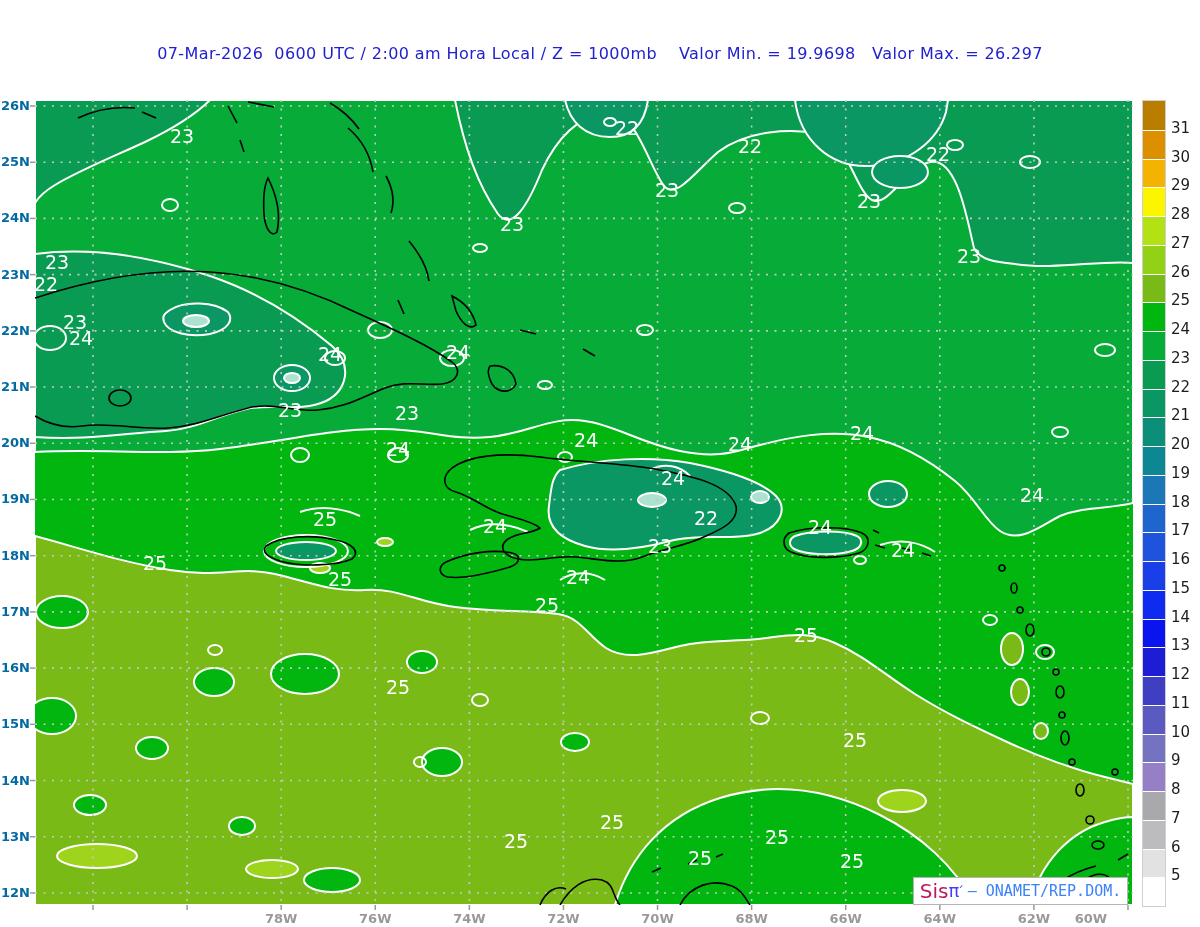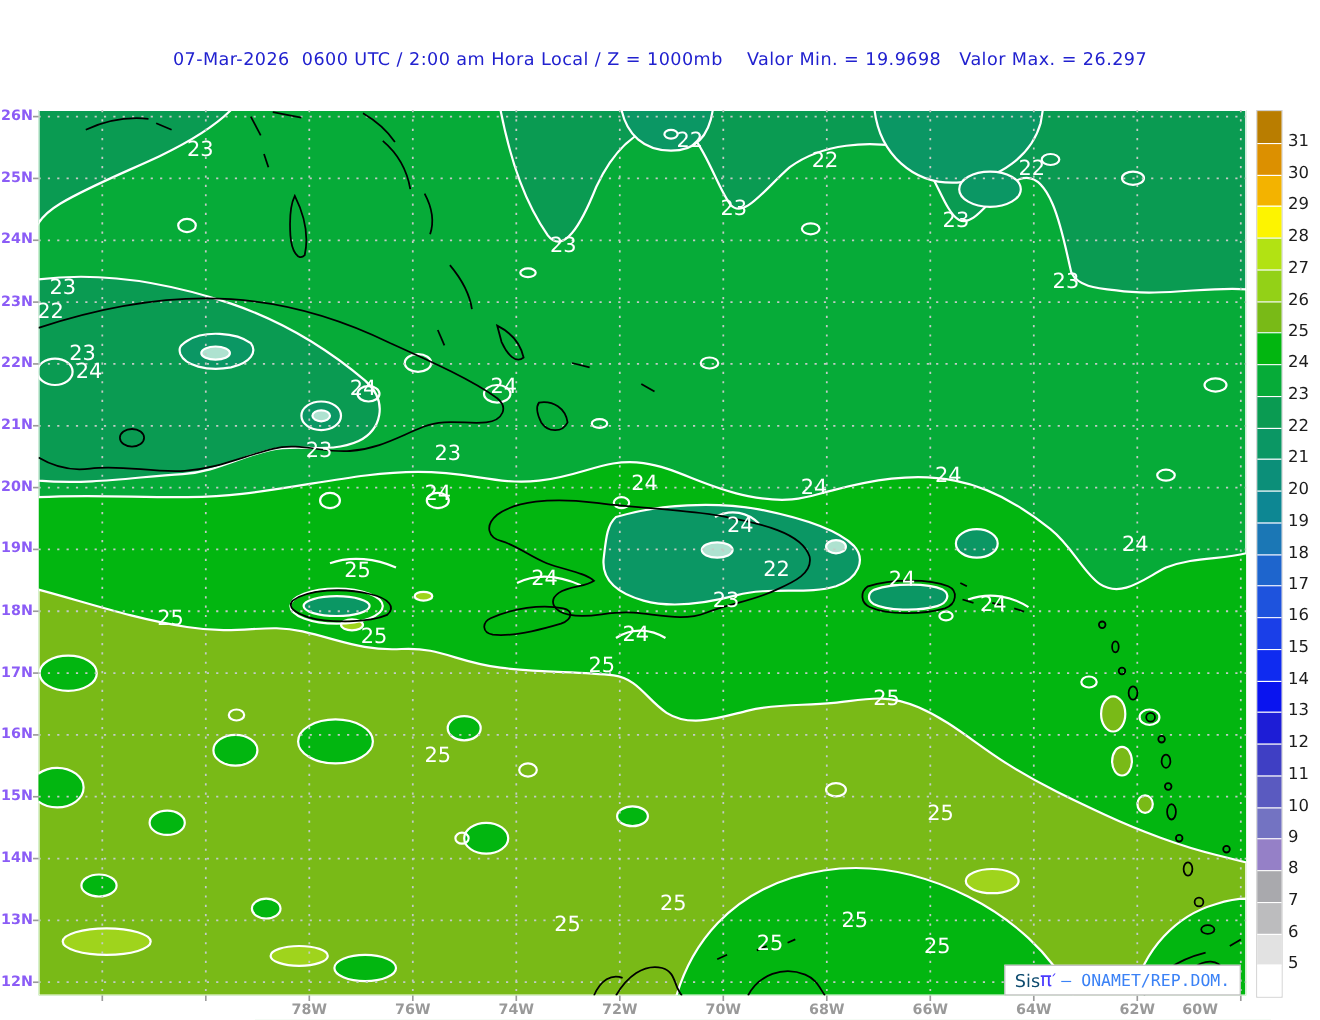--- a/index.html
+++ b/index.html
@@ -6,33 +6,33 @@
   #stage{position:relative;width:1200px;height:927px;background:#fff;overflow:hidden;
          font-family:"DejaVu Sans","Liberation Sans",sans-serif;}
   .title{position:absolute;left:0;top:6px;width:1200px;text-align:center;
          font-size:28px;letter-spacing:3px;color:#3d3d3d;white-space:pre;}
   .hline2{position:absolute;left:0;top:44px;width:1200px;text-align:center;
           font-size:16px;letter-spacing:.4px;color:#2121cf;white-space:pre;}
   .hline3{position:absolute;left:0;top:67px;width:1200px;text-align:center;
           font-size:15px;letter-spacing:.3px;color:#2e9be8;white-space:pre;}
   svg{position:absolute;left:0;top:0;}
   .lat-label{position:absolute;left:1px;width:29px;text-align:center;
-             font-size:13px;font-weight:700;color:#8b5cf6;}
+             font-size:13px;font-weight:700;color:#0369a1;}
   .lon-label{position:absolute;width:44px;margin-left:-22px;text-align:center;
              font-size:13px;font-weight:700;color:#999;}
   .clabel{position:absolute;transform:translate(-50%,-50%);color:#fff;
           font-size:19px;line-height:1;white-space:nowrap;}
   #colorbar{position:absolute;left:1142px;top:100px;width:22px;height:805px;
             border:1px solid #cfcfcf;background:#fff;box-sizing:content-box;}
   .cbseg{width:22px;}
   .cblabel{position:absolute;left:1171px;width:30px;font-size:15px;color:#1c1c1c;line-height:1;}
   #watermark{position:absolute;left:913px;top:877px;width:213px;height:26px;
              background:#fff;border:1px solid #b5b5b5;display:flex;align-items:center;
              justify-content:center;white-space:pre;}
-  #watermark .wm-sis{color:#0c4a6e;font-size:16px;}
+  #watermark .wm-sis{color:#be185d;font-size:20px;}
   #watermark .wm-pi{color:#4b3bff;font-size:18px;line-height:1;}
   #watermark .wm-acc{color:#4b3bff;font-size:13px;vertical-align:super;margin-left:-2px;}
   #watermark .wm-rest{color:#3b82f6;font-size:15px;font-family:"DejaVu Sans Mono","Liberation Mono",monospace;margin-left:4px;}
   .band-stroke{stroke:#fff;stroke-width:2;}
   .ring{fill:none;stroke:#fff;stroke-width:2;}
   .coast{fill:none;stroke:#000;stroke-width:1.6;}
 </style>
 </head>
 <body>
 

